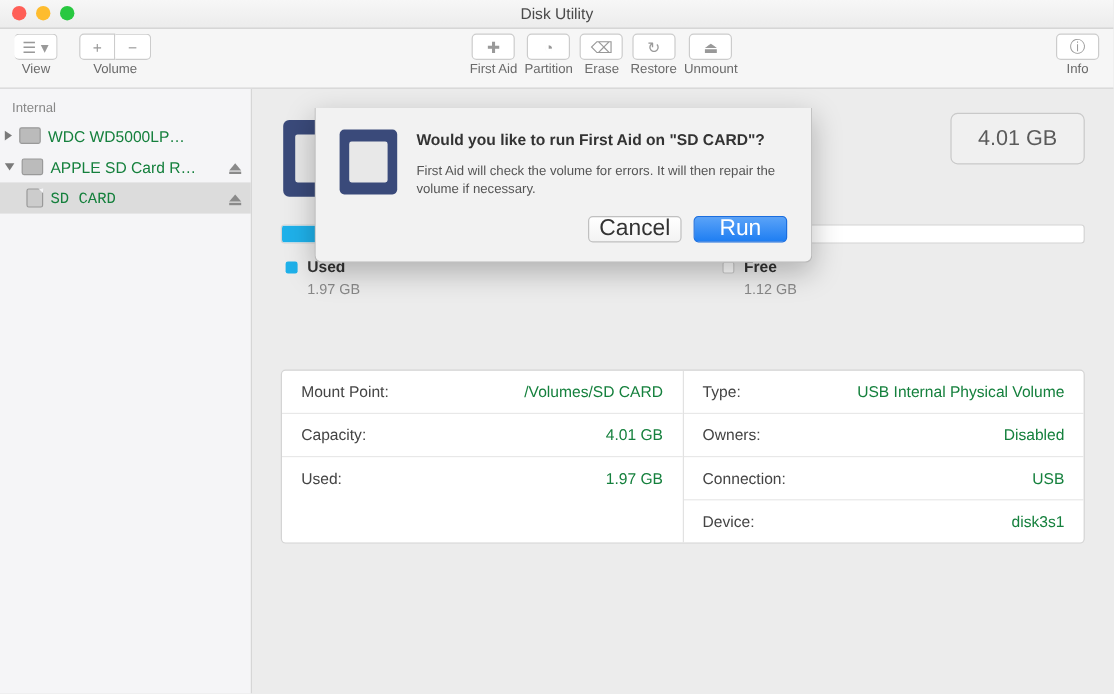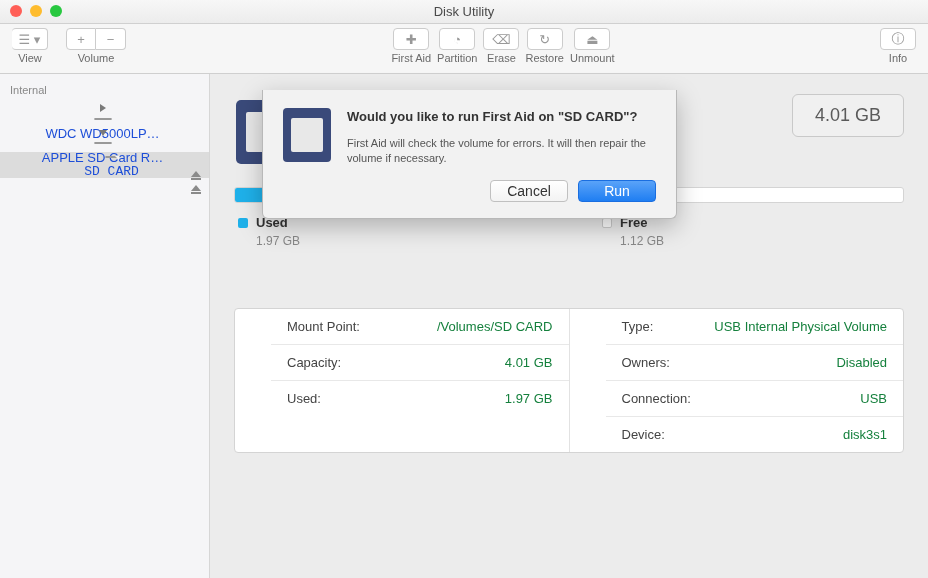--- a/index.html
+++ b/index.html
@@ -67,23 +67,22 @@
   border-right: 1px solid #d6d6d6;
   padding-top: 6px;
 }
 .side-header { font-size: 11px; color: #888; padding: 4px 10px; }
 .side-row {
   display: flex;
   align-items: center;
   padding: 4px 8px 4px 4px;
   gap: 6px;
   font-size: 13px;
-  color: #1d4ed8;
+  color: #15803d;
   height: 26px;
-  flex-direction: column;
 }
 .side-row.indent1 { padding-left: 22px; }
 .side-row.selected { background: #dcdcdc; font-family: Liberation Mono, monospace; }
 .tri {
   width: 0; height: 0;
   border-top: 4px solid transparent;
   border-bottom: 4px solid transparent;
   border-left: 6px solid #7a7a7a;
 }
 .tri.open {
@@ -168,21 +167,20 @@
   display: flex;
 }
 .info-col { flex: 1; }
 .info-col:first-child { border-right: 1px solid #e2e2e2; }
 .info-row {
   display: flex;
   justify-content: space-between;
   padding: 10px 16px;
   border-bottom: 1px solid #e8e8e8;
   font-size: 13px;
-  margin-left: 36px;
 }
 .info-row:last-child { border-bottom: none; }
 .info-label { color: #444; }
 .info-value { color: #15803d; text-align: right; }
 
 
 .sheet {
   position: absolute;
   top: 90px;
   left: 262px;
@@ -214,21 +212,21 @@
 .sheet-body { flex: 1; }
 .sheet-title { font-weight: 700; font-size: 13px; margin-bottom: 10px; line-height: 1.35; }
 .sheet-desc { font-size: 11px; color: #555; line-height: 1.4; margin-bottom: 14px; }
 .sheet-btns { display: flex; gap: 10px; justify-content: flex-end; }
 .mac-btn {
   min-width: 78px;
   height: 22px;
   border: 1px solid #c0c0c0;
   border-radius: 4px;
   background: linear-gradient(#fff, #f3f3f3);
-  font-size: 14px;
+  font-size: 19px;
   display: flex; align-items: center; justify-content: center;
   cursor: pointer;
 }
 .mac-btn.primary {
   background: linear-gradient(#5aa3f8, #1f7ef2);
   border-color: #1a6ee0;
   color: #fff;
 }
 
 

